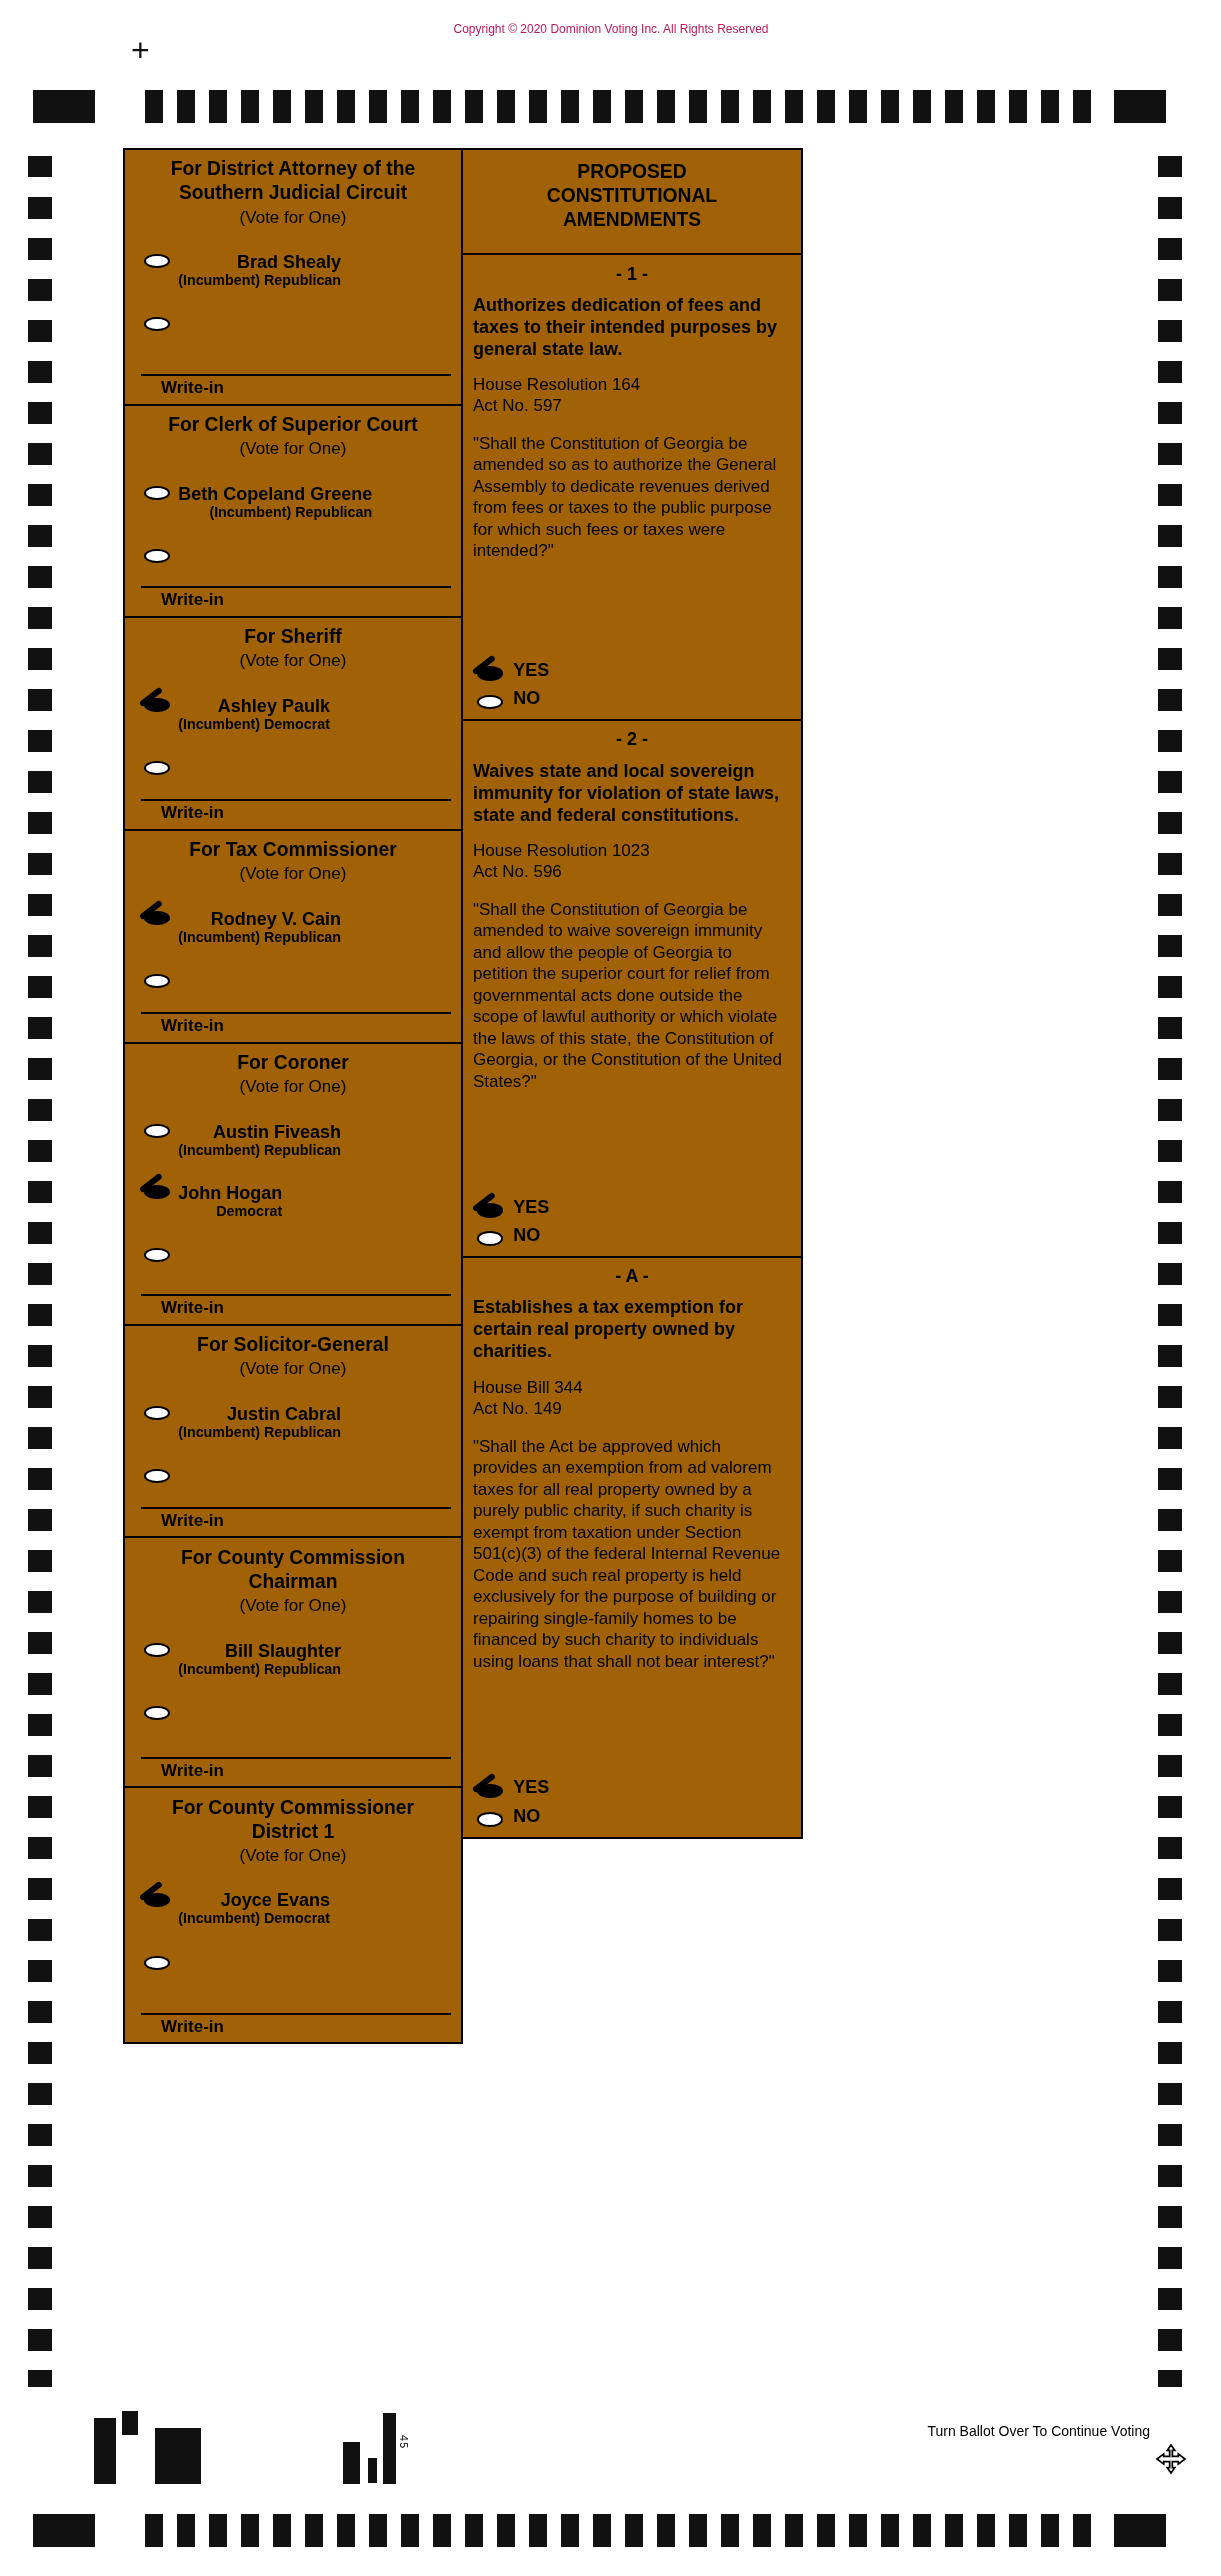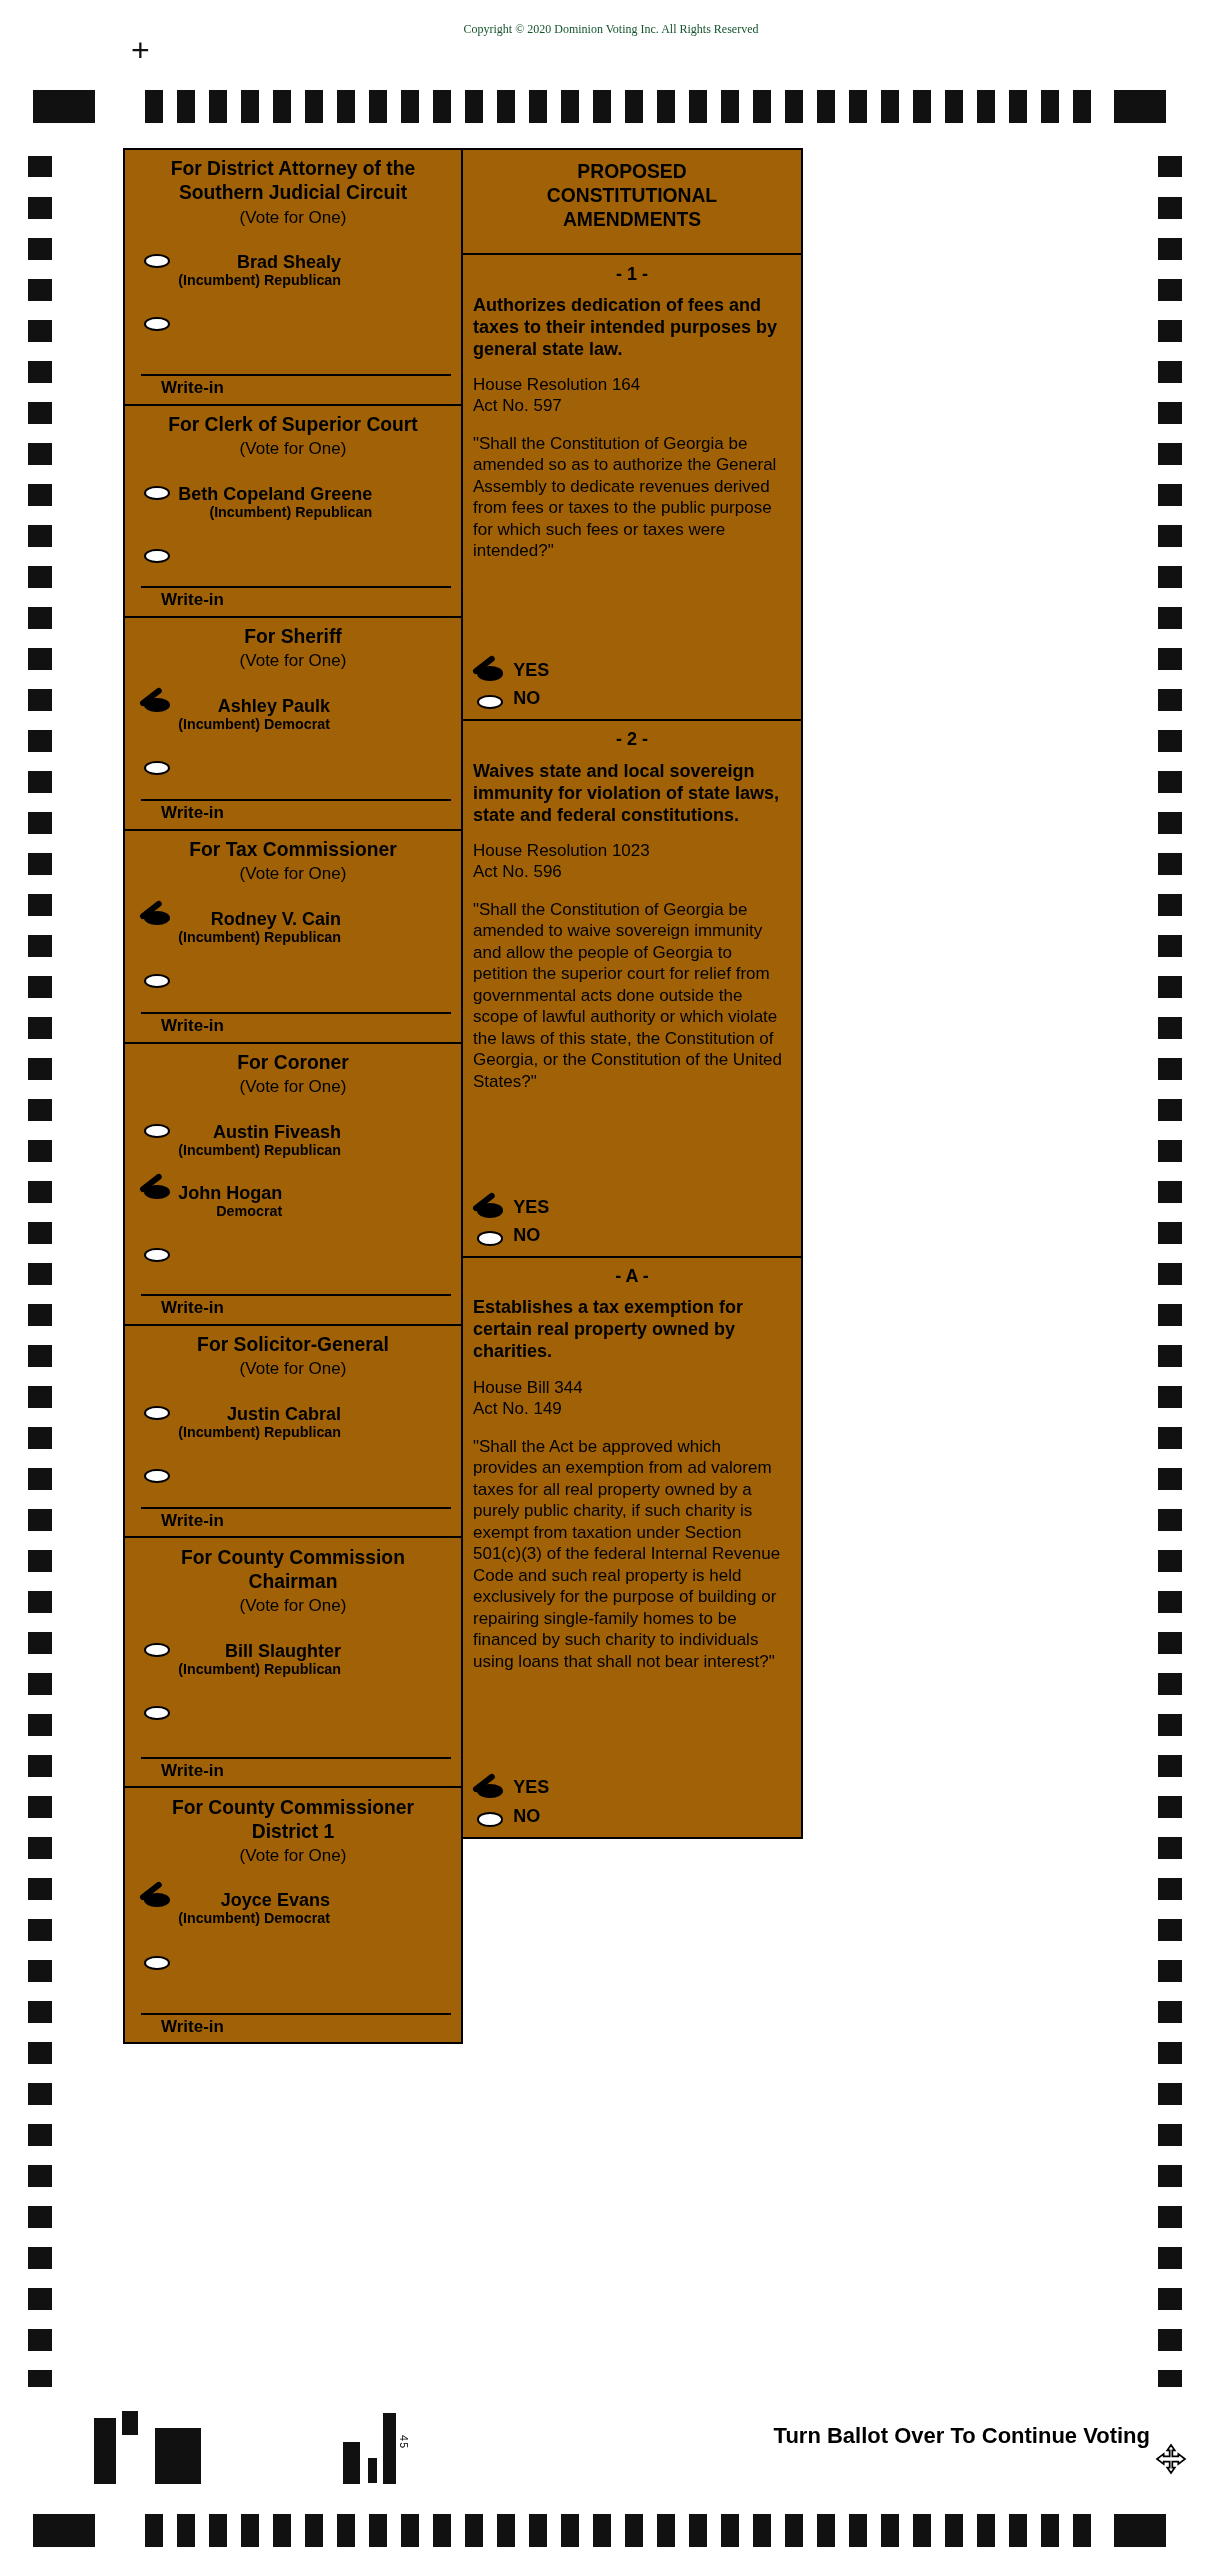--- a/index.html
+++ b/index.html
@@ -2,21 +2,21 @@
 <html style="font-size:11.5px"><head>
 <meta charset="utf-8">
 <style>
   * { margin:0; padding:0; box-sizing:border-box; }
   html,body { background:#e9e9e9; }
   body { font-family:"Liberation Sans", sans-serif; color:#000; }
   .page { position:relative; width:1222px; height:2576px; background:#fff; overflow:hidden; }
 
   
   .copyright { position:absolute; top:21.5px; left:0; width:100%; text-align:center;
-               font-size:12px; color:#14532d;font-family:Liberation Serif, serif; }
+               font-size:12px; color:#be185d; }
   .plus-mark { position:absolute; left:131px; top:32px; font-size:32px; font-weight:400; color:#111; }
   .timing-top, .timing-bottom { position:absolute; left:33px; width:1133px; height:33px; }
   .timing-top { top:90px; }
   .timing-bottom { top:2514px; }
   .tm-block-l { position:absolute; left:0; top:0; width:62px; height:100%; background:#111; }
   .tm-block-r { position:absolute; right:0; top:0; width:52px; height:100%; background:#111; }
   .tm-strip { position:absolute; left:112px; right:63px; top:0; bottom:0;
               background:repeating-linear-gradient(90deg,#111 0 18px,transparent 18px 32px); }
   .timing-left, .timing-right { position:absolute; top:156px; width:24px; height:2231px;
               background:repeating-linear-gradient(180deg,#111 0 21.5px,transparent 21.5px 41px); }
@@ -59,21 +59,21 @@
   .m-number  { font-weight:bold; font-size:18px; line-height:21.5px; text-align:center; margin-top:8.6px; }
   .m-summary { font-weight:bold; font-size:18px; line-height:22px; margin:8.6px 11.5px 0 10px; }
   .m-refs    { margin:14.3px 11.5px 0 10px; }
   .m-ref     { font-size:17px; line-height:21px; }
   .m-question{ font-size:17px; line-height:21.5px; margin:17px 11.5px 0 10px; }
   .yn-block  { margin-top:auto; padding-bottom:7.2px; }
   .yn-row    { display:flex; align-items:flex-end; margin:7.2px 0 2.9px 14.3px; }
   .yn-label  { font-weight:bold; font-size:18px; margin-left:10px; }
 
   
-  .turn-over { position:absolute; right:72px; top:2423px; font-weight:bold; font-size:22px; }
+  .turn-over { position:absolute; right:72px; top:2423px; font-weight:normal; font-size:14px; }
   .cross-icon { position:absolute; left:1155px; top:2443px; width:32px; height:32px; }
   .barcode { position:absolute; left:0; top:0; width:100%; height:100%; }
   .bar { position:absolute; background:#111; }
   .stub-code { position:absolute; left:398px; top:2435px; font-size:10.7px;
                writing-mode:vertical-rl; letter-spacing:1.4px; }
 </style>
 </head>
 <body>
 
 <div class="page">

